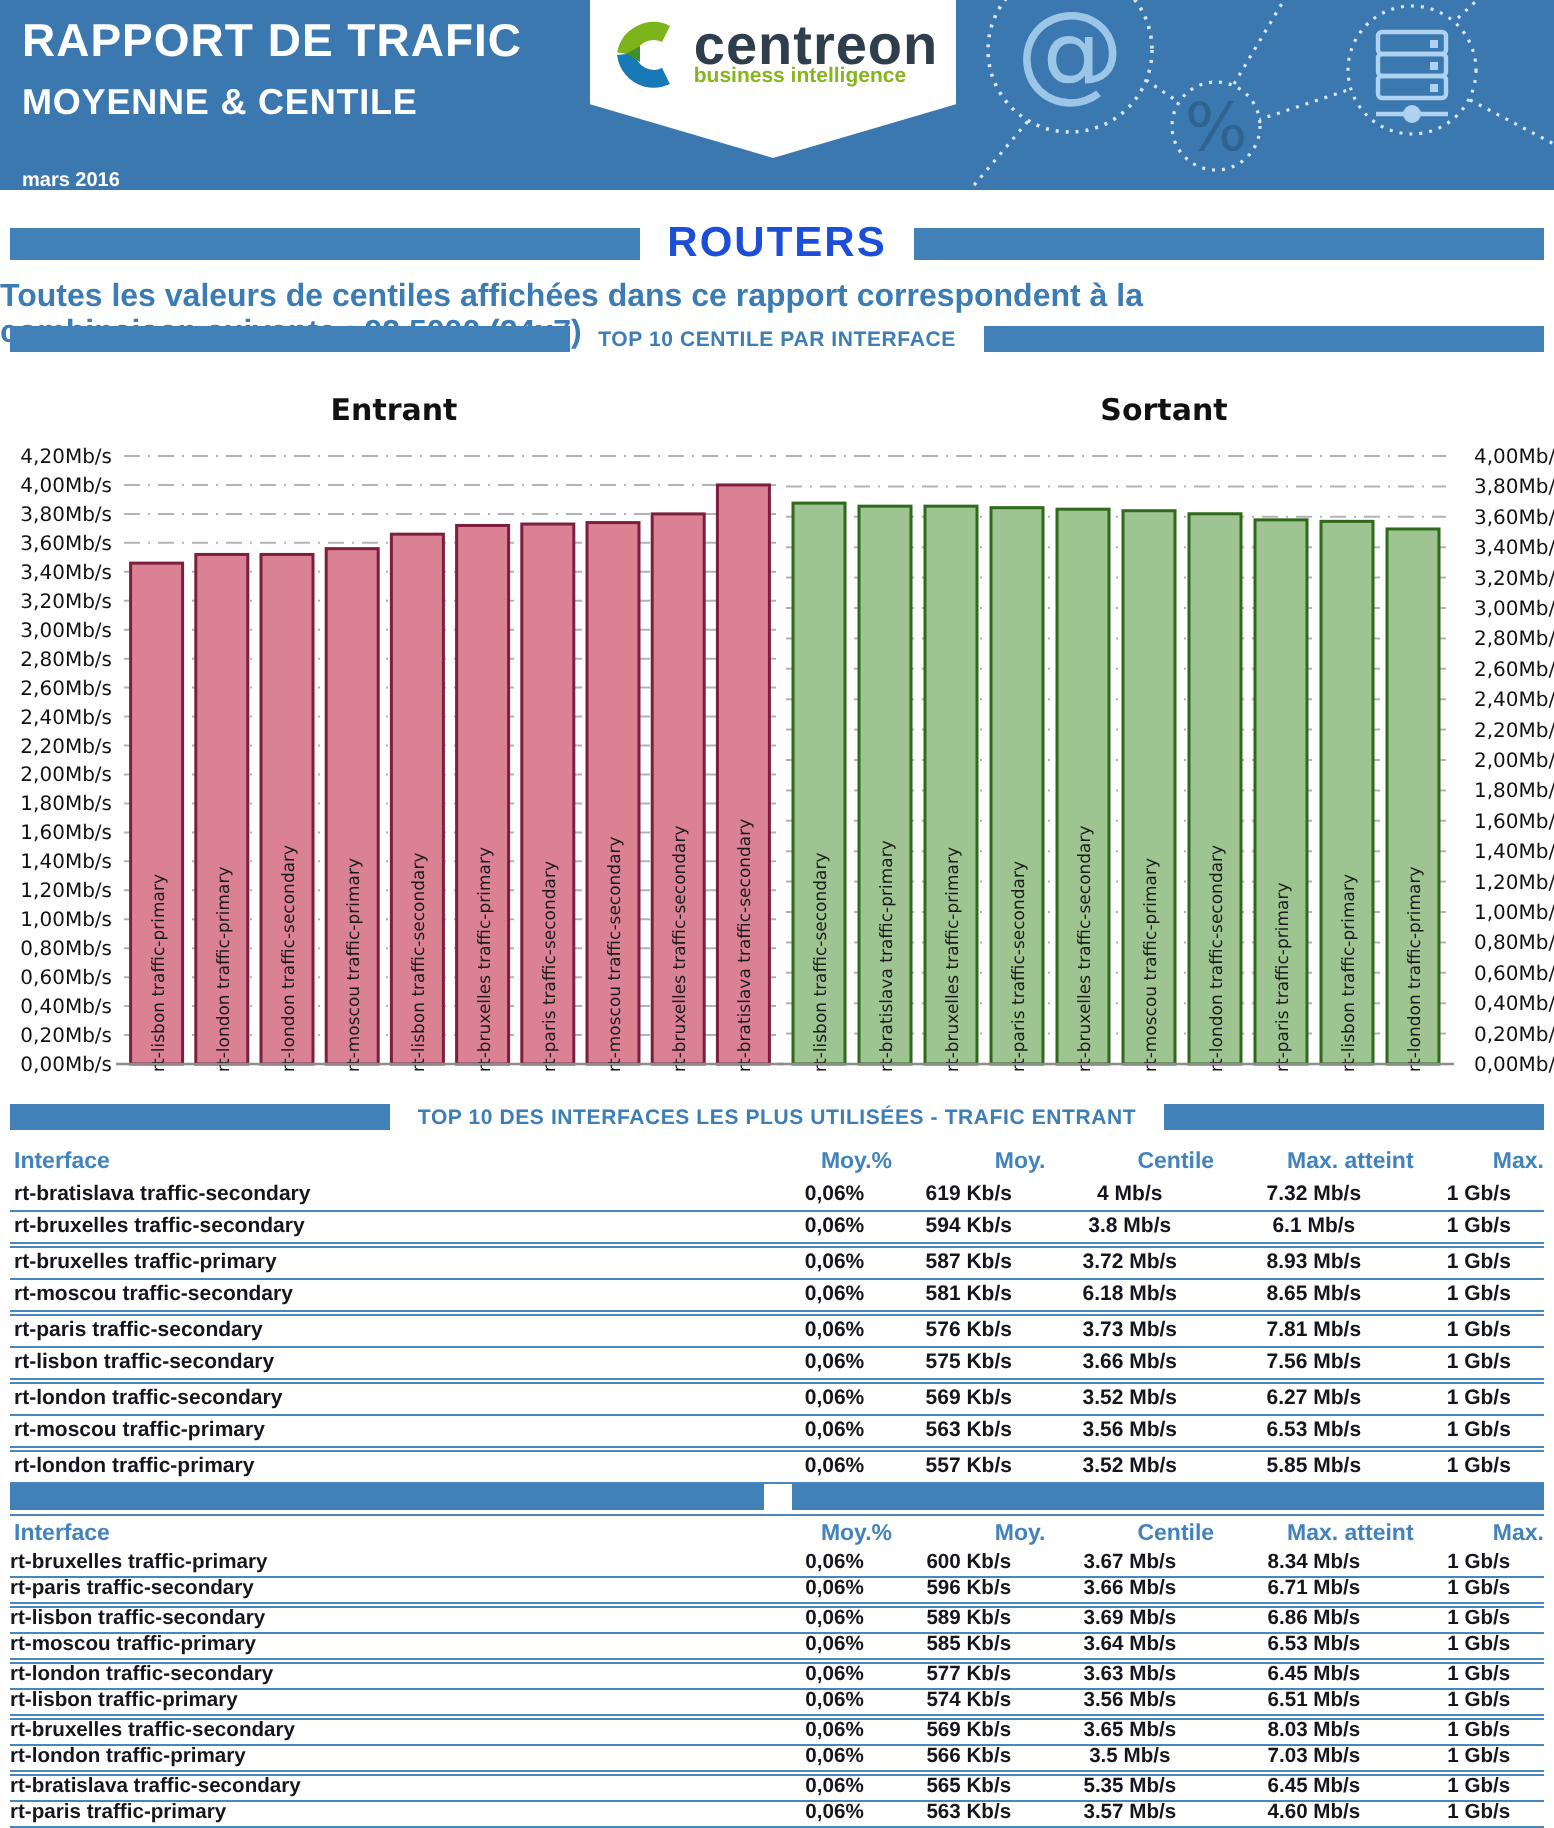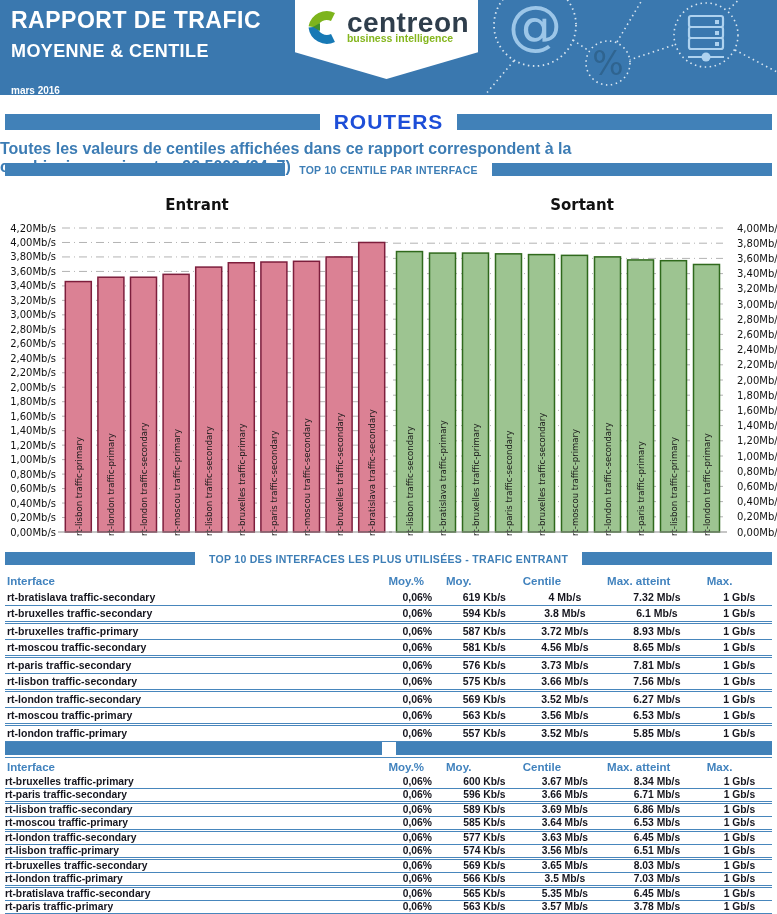--- a/index.html
+++ b/index.html
@@ -32,21 +32,21 @@
   .t2-row{top:742px;}
 
   
   .charts{position:absolute;left:0;top:188px;width:712px;height:360px;}
 
   
   .tblwrap{position:absolute;left:5px;width:767px;}
   .tbl1{top:574px;}
   .tbl2{top:760px;}
   table{width:100%;border-collapse:collapse;table-layout:fixed;}
-  thead th{color:#4283BE;font-size:11.5px;font-weight:bold;text-align:left;padding:1px 0 3px;}
+  thead th{color:#4283BE;font-size:11.5px;font-weight:bold;text-align:right;padding:1px 0 3px;}
   thead th:first-child{text-align:left;padding-left:2px;}
   tbody td{font-size:10.5px;font-weight:bold;color:#15151E;text-align:center;padding:1px 0 2px;
            white-space:nowrap;overflow:hidden;}
   tbody td:first-child{text-align:left;padding-left:2px;}
   tbody tr{border-bottom:1px solid #4886BC;}
   tbody tr.dbl{border-bottom:3px double #4886BC;}
   .compact tbody td{padding:0 0 1px;font-size:10.3px;}
 </style>
 </head>
 <body>
@@ -304,21 +304,21 @@
             <td>0,06%</td>
             <td>587 Kb/s</td>
             <td>3.72 Mb/s</td>
             <td>8.93 Mb/s</td>
             <td>1 Gb/s</td>
           </tr>
           <tr class="dbl">
             <td>rt-moscou traffic-secondary</td>
             <td>0,06%</td>
             <td>581 Kb/s</td>
-            <td>4.56 Mb/s</td>
+            <td>6.18 Mb/s</td>
             <td>8.65 Mb/s</td>
             <td>1 Gb/s</td>
           </tr>
           <tr>
             <td>rt-paris traffic-secondary</td>
             <td>0,06%</td>
             <td>576 Kb/s</td>
             <td>3.73 Mb/s</td>
             <td>7.81 Mb/s</td>
             <td>1 Gb/s</td>
@@ -463,20 +463,20 @@
             <td>565 Kb/s</td>
             <td>5.35 Mb/s</td>
             <td>6.45 Mb/s</td>
             <td>1 Gb/s</td>
           </tr>
           <tr>
             <td>rt-paris traffic-primary</td>
             <td>0,06%</td>
             <td>563 Kb/s</td>
             <td>3.57 Mb/s</td>
-            <td>3.78 Mb/s</td>
+            <td>4.60 Mb/s</td>
             <td>1 Gb/s</td>
           </tr>
         </tbody>
       </table>
   </div>
 
 </div>
 
 </body></html>

